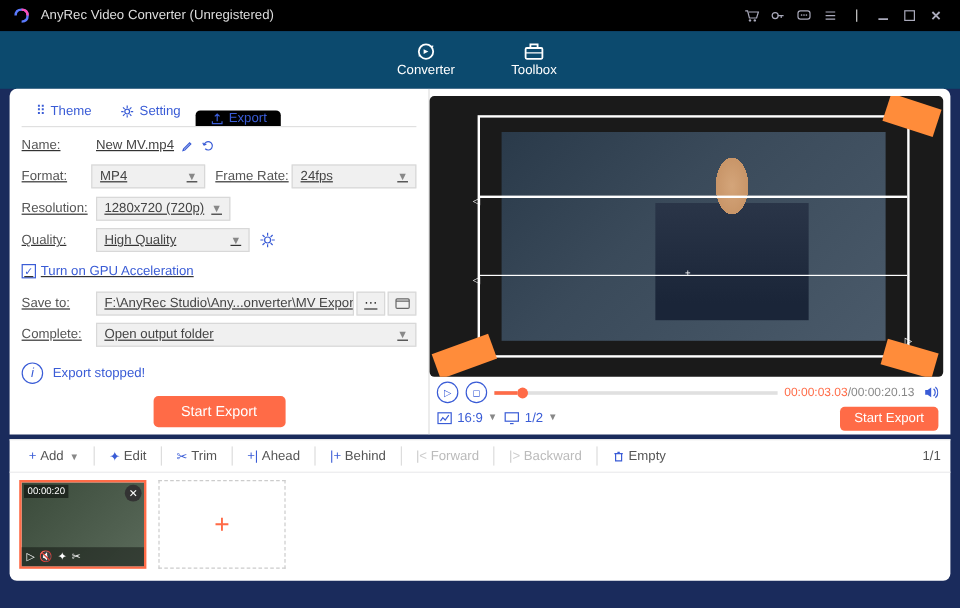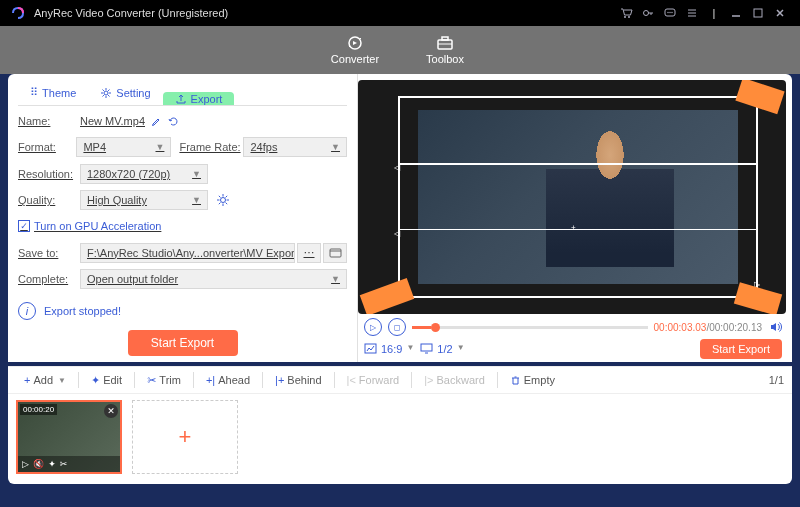--- a/index.html
+++ b/index.html
@@ -1,29 +1,29 @@
 <!DOCTYPE html>
 <html><head>
 <meta charset="utf-8">
 <style>
 * { margin: 0; padding: 0; box-sizing: border-box; font-family: -apple-system, BlinkMacSystemFont, "Segoe UI", Arial, sans-serif; }
 body { background: #1a2b5c; width: 800px; height: 507px; overflow: hidden; color: #333; font-size: 11px; }
 .titlebar { height: 26px; background: #000000; display: flex; align-items: center; padding: 0 10px; color: #fff; }
 .titlebar .logo { width: 16px; height: 16px; margin-right: 8px; }
 .titlebar .title { flex: 1; font-size: 11px; color: #ddd; }
 .titlebar .wbtn { width: 20px; height: 20px; display: flex; align-items: center; justify-content: center; cursor: pointer; color: #aab; margin-left: 2px; }
-.topnav { height: 48px; background: #737373; display: flex; align-items: center; justify-content: center; gap: 0; }
+.topnav { height: 48px; background: #0c4a6e; display: flex; align-items: center; justify-content: center; gap: 0; }
 .navitem { width: 90px; height: 48px; display: flex; flex-direction: column; align-items: center; justify-content: center; color: #fff; cursor: pointer; font-size: 11px; gap: 2px; }
 .navitem.active { background: #fff; color: #1a2b5c; border-radius: 6px 6px 0 0; }
 .navitem .ico { width: 18px; height: 16px; display: flex; align-items: center; justify-content: center; }
 .content { display: flex; background: #fff; height: 288px; border-radius: 6px 6px 0 0; margin: 0 8px; overflow: hidden; }
 .leftpane { width: 350px; border-right: 1px solid #e0e0e0; display: flex; flex-direction: column; padding: 6px 10px; }
 .subtabs { display: flex; gap: 0; border-bottom: 1px solid #e0e0e0; height: 26px; }
 .subtab { padding: 4px 12px; display: flex; align-items: center; gap: 4px; cursor: pointer; color: #3a5cd6; font-size: 11px; }
-.subtab.active { background: #86efac; border-radius: 4px 4px 0 0; margin-top: 12px; }
+.subtab.active { background: #000000; border-radius: 4px 4px 0 0; margin-top: 12px; }
 .formrow { display: flex; align-items: center; height: 24px; margin-top: 4px; text-decoration: underline; }
 .formrow .lbl { width: 62px; color: #555; font-size: 11px; }
 .formrow .lbl2 { width: 68px; color: #555; font-size: 11px; margin-left: 8px; }
 .sel { height: 20px; background: #f0f0f0; border: 1px solid #d8d8d8; display: flex; align-items: center; justify-content: space-between; padding: 0 6px; cursor: pointer; color: #444; font-size: 11px; }
 .sel .caret { color: #888; font-size: 9px; }
 .txt { color: #444; font-size: 11px; }
 .nameedit { color: #3a5cd6; margin-left: 6px; cursor: pointer; }
 .chk { display: flex; align-items: center; gap: 4px; color: #3a5cd6; font-size: 11px; cursor: pointer; }
 .chk .box { width: 12px; height: 12px; border: 1.5px solid #3a5cd6; display: flex; align-items: center; justify-content: center; color: #3a5cd6; font-size: 9px; }
 .savepath { flex: 1; height: 20px; background: #f0f0f0; border: 1px solid #d8d8d8; padding: 0 6px; display: flex; align-items: center; color: #444; font-size: 11px; overflow: hidden; white-space: nowrap; }
@@ -196,21 +196,21 @@
       </div>
       <span class="lbl2">Frame Rate:</span>
       <div class="sel" style="width:109px">
         <span>24fps</span>
         <span class="caret">▼</span>
       </div>
     </div>
 
     <div class="formrow">
       <span class="lbl">Resolution:</span>
-      <div class="sel" style="width:128px">
+      <div class="sel" style="width:112px">
         <span>1280x720 (720p)</span>
         <span class="caret">▼</span>
       </div>
     </div>
 
     <div class="formrow">
       <span class="lbl">Quality:</span>
       <div class="sel" style="width:128px">
         <span>High Quality</span>
         <span class="caret">▼</span>

